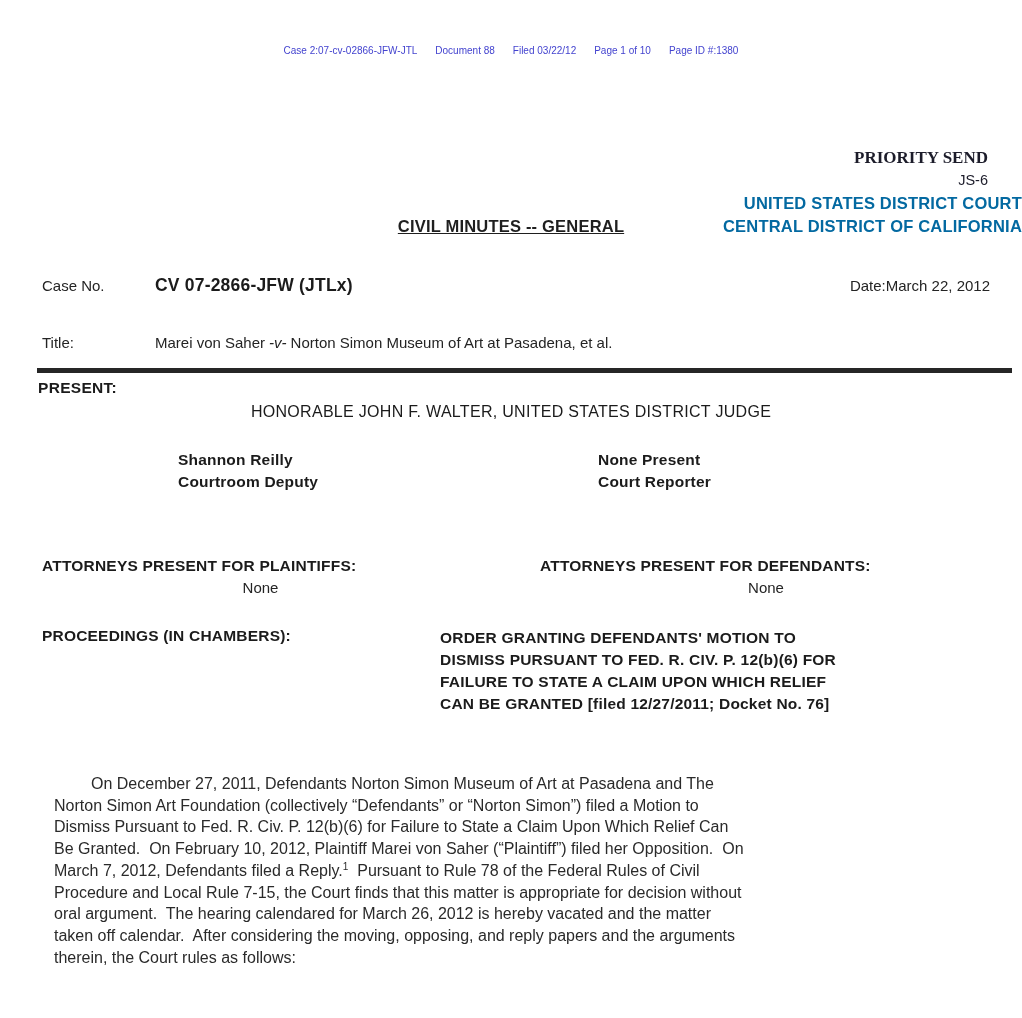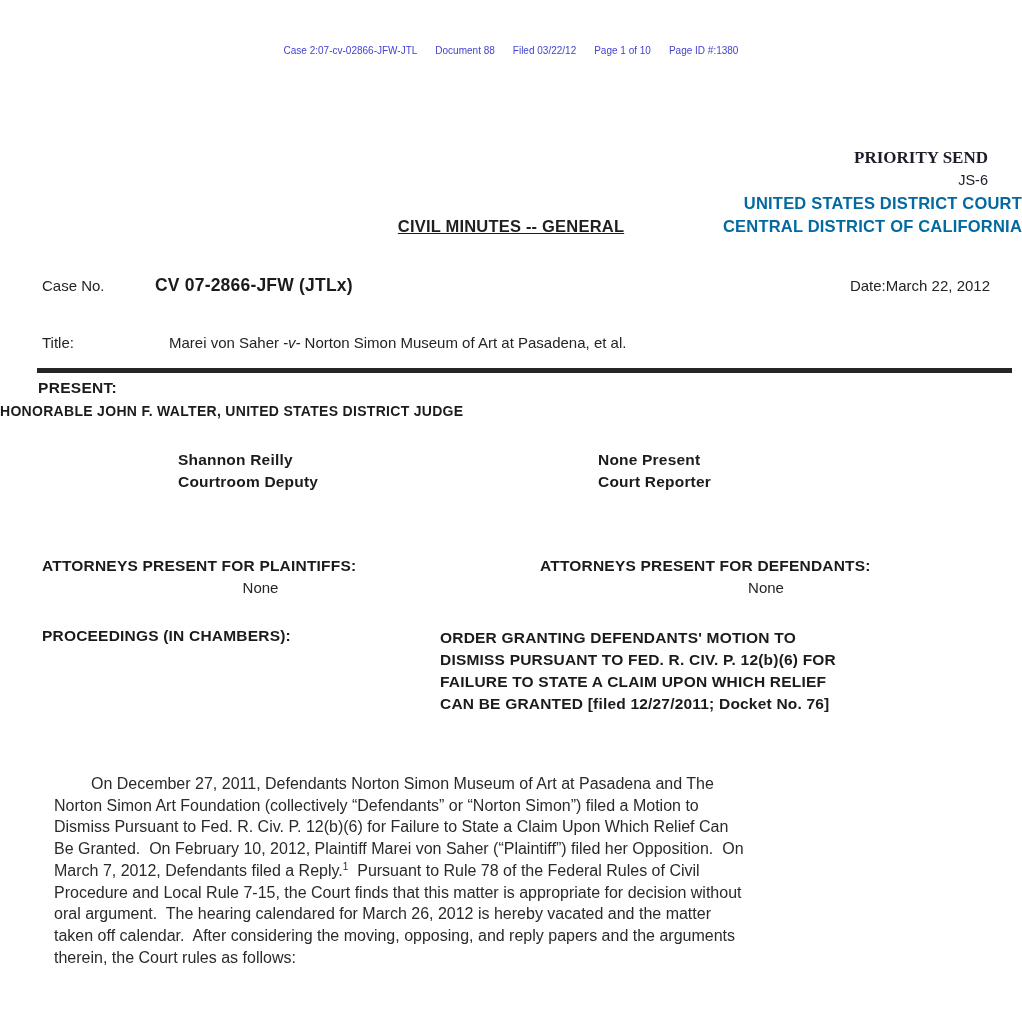--- a/index.html
+++ b/index.html
@@ -43,35 +43,35 @@
   .case-row{
     position:absolute;top:275px;left:42px;right:32px;
     display:flex;align-items:baseline;font-size:15px;
   }
   .label-col{flex:0 0 113px;font-size:15px;}
   .case-number{font-weight:bold;font-size:17.5px;letter-spacing:0.2px;color:#1b1b1b;}
   .date-group{margin-left:auto;white-space:pre-wrap;}
   .date-value{}
   .title-row{
     position:absolute;top:334px;left:42px;right:32px;
-    display:flex;align-items:flex-end;font-size:15px;gap:14px;
+    display:flex;align-items:flex-end;font-size:15px;
   }
   .title-vs{font-style:italic;margin:0 4px;}
   
   .thick-rule{
     position:absolute;top:368px;left:37px;width:975px;height:5px;
     background:#262626;
   }
   .present-label{
     position:absolute;top:379px;left:38px;
     font-weight:bold;font-size:15.5px;letter-spacing:0.3px;color:#1b1b1b;
   }
   .judge-line{
-    position:absolute;top:403px;left:0;right:0;text-align:left;
-    font-weight:bold;font-size:14px;letter-spacing:0.3px;color:#1b1b1b;
+    position:absolute;top:403px;left:0;right:0;text-align:center;
+    font-weight:normal;font-size:16px;letter-spacing:0.3px;color:#1b1b1b;
   }
   .staff-row{position:absolute;top:449px;left:0;right:0;}
   .staff-col{position:absolute;font-weight:bold;font-size:15.5px;line-height:22px;letter-spacing:0.2px;color:#1b1b1b;}
   .staff-col.deputy{left:178px;}
   .staff-col.reporter{left:598px;}
   
   .attorneys-row{position:absolute;top:555px;left:0;right:0;}
   .atty-col{position:absolute;}
   .atty-col.plaintiffs{left:42px;width:437px;}
   .atty-col.defendants{left:540px;width:452px;}

